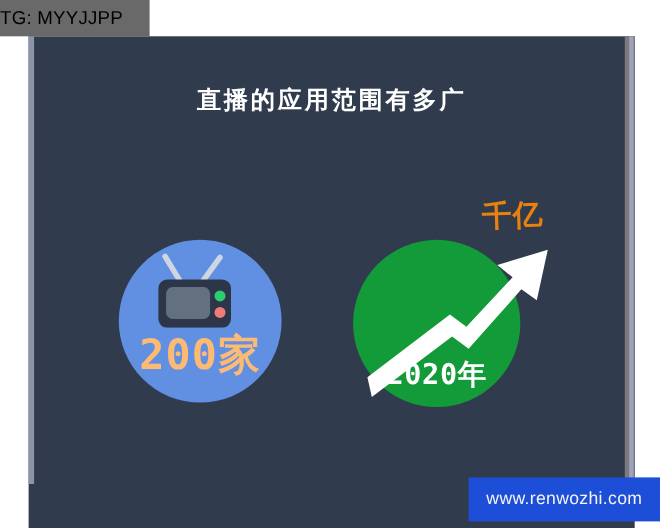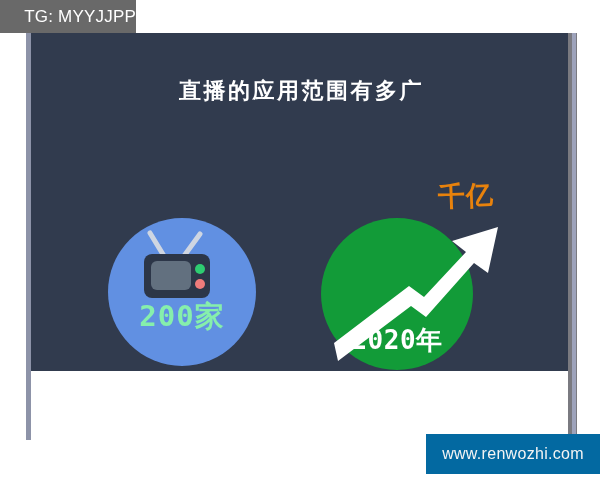--- a/index.html
+++ b/index.html
@@ -25,36 +25,36 @@
   }
 
   
   #tg-badge {
     position: absolute;
     left: 0;
     top: 0;
     width: 136px;
     height: 33px;
     background: #696969;
-    color: #ffffff;
+    color: #000000;
     font-size: 17px;
     line-height: 33px;
-    text-align: right;
+    text-align: left;
     letter-spacing: 0.2px;
     white-space: nowrap;
     z-index: 40;
   }
 
   
   #panel {
     position: absolute;
     left: 26px;
     top: 33px;
     width: 551px;
-    height: 338px;
+    height: 447px;
     background: #313b4e;
     overflow: hidden;
   }
 
   
   #strip-left {
     position: absolute;
     left: 26px;
     top: 33px;
     width: 5px;
@@ -145,22 +145,22 @@
     height: 70px;
   }
 
   
   #label-200 {
     position: absolute;
     left: 82px;
     top: 264px;
     width: 148px;
     text-align: center;
-    color: #86efac;
-    font-size: 29px;
+    color: #fdba74;
+    font-size: 38px;
     font-weight: bold;
     letter-spacing: 1px;
     white-space: nowrap;
     font-family: "DejaVu Sans Mono", "Liberation Mono", monospace;
   }
 
   
   #circle-green {
     position: absolute;
     left: 295px;
@@ -208,21 +208,21 @@
     transform: rotate(-2deg);
   }
 
   
   #watermark {
     position: absolute;
     left: 426px;
     top: 434px;
     width: 174px;
     height: 40px;
-    background: #0369a1;
+    background: #1d4ed8;
     color: #f4f4f4;
     font-size: 16px;
     line-height: 40px;
     text-align: center;
     letter-spacing: 0.3px;
     white-space: nowrap;
     z-index: 40;
   }
 </style>
 </head>

